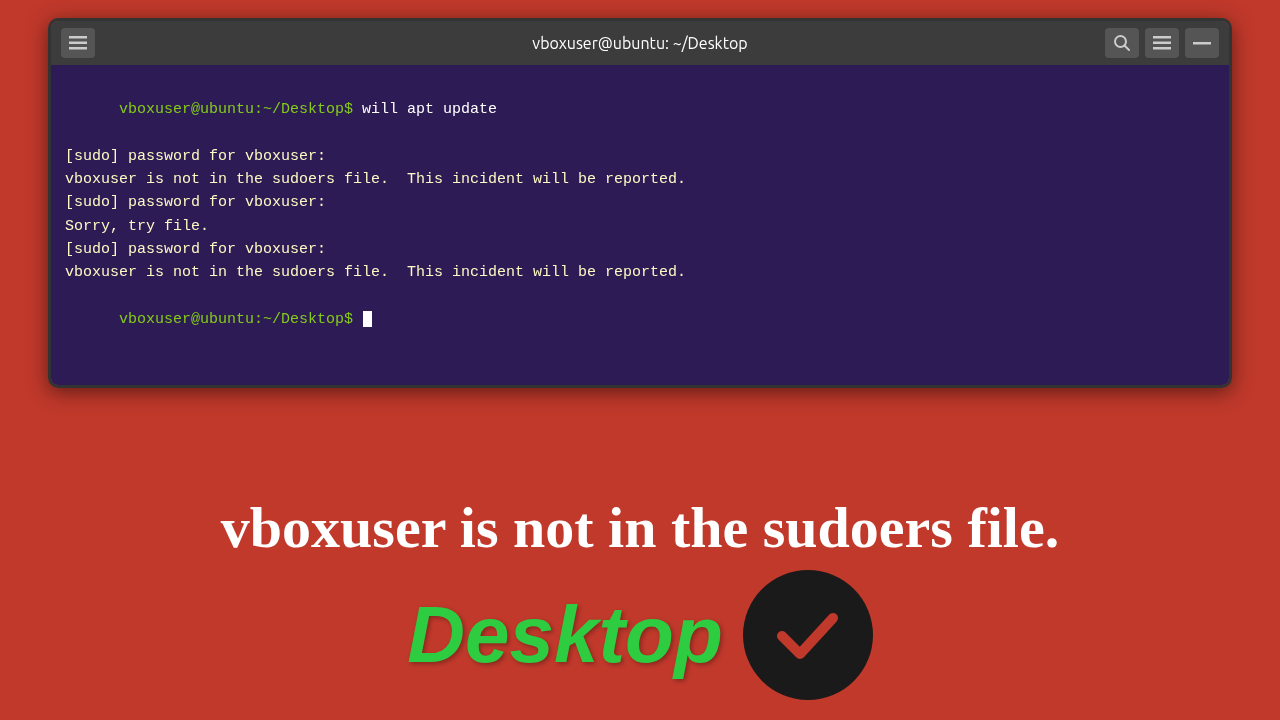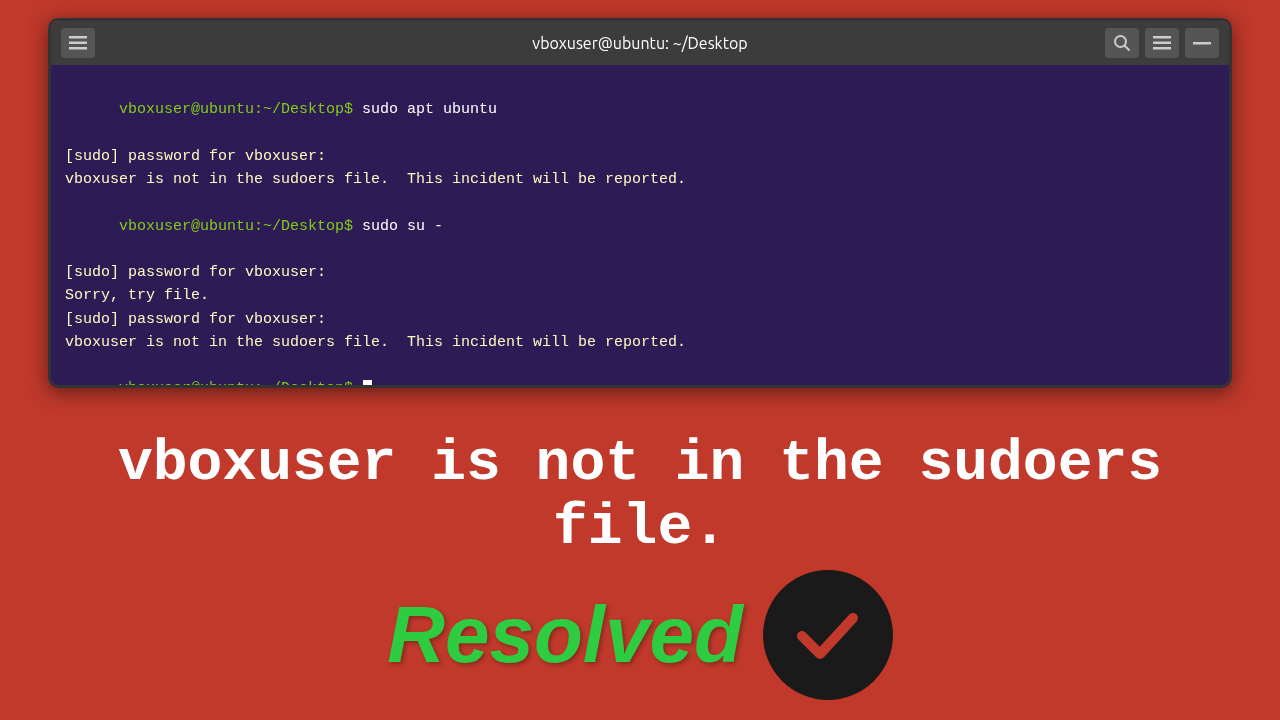--- a/index.html
+++ b/index.html
@@ -112,21 +112,21 @@
       position: absolute;
       bottom: 160px;
       left: 0;
       right: 0;
       padding: 0 40px;
       text-align: center;
     }
 
     .subtitle-main {
       color: #ffffff;
-      font-family: Liberation Mono, monospace;
+      font-family: Liberation Serif, serif;
       font-size: 58px;
       font-weight: bold;
       line-height: 1.1;
     }
 
     .resolved-area {
       position: absolute;
       bottom: 20px;
       left: 0;
       right: 0;
@@ -200,41 +200,38 @@
       </div>
       <div class="title-action-btn">
         <svg width="18" height="4" viewBox="0 0 18 4">
           <rect y="1" width="18" height="2.5" fill="#ccc"></rect>
         </svg>
       </div>
     </div>
   </div>
   <div class="terminal-body">
     <div class="terminal-line">
-      <span class="prompt">vboxuser@ubuntu:~/Desktop$&nbsp;</span><span class="command">sudo apt ubuntu</span>
+      <span class="prompt">vboxuser@ubuntu:~/Desktop$&nbsp;</span><span class="command">will apt update</span>
     </div>
     <div class="terminal-line output-normal">[sudo] password for vboxuser: </div>
     <div class="terminal-line output-normal">vboxuser is not in the sudoers file.  This incident will be reported.</div>
-    <div class="terminal-line">
-      <span class="prompt">vboxuser@ubuntu:~/Desktop$&nbsp;</span><span class="command">sudo su -</span>
-    </div>
     <div class="terminal-line output-normal">[sudo] password for vboxuser:</div>
     <div class="terminal-line output-normal">Sorry, try file.</div>
     <div class="terminal-line output-normal">[sudo] password for vboxuser:</div>
     <div class="terminal-line output-normal">vboxuser is not in the sudoers file.  This incident will be reported.</div>
     <div class="terminal-line">
       <span class="prompt">vboxuser@ubuntu:~/Desktop$&nbsp;</span><span class="cursor-blink"></span>
     </div>
   </div>
 </div>
 
 <div class="subtitle-area">
   <div class="subtitle-main">vboxuser is not in the sudoers file.</div>
 </div>
 
 <div class="resolved-area">
-  <div class="resolved-text">Resolved</div>
+  <div class="resolved-text">Desktop</div>
   <div class="checkmark-circle">
     <svg viewBox="0 0 75 75" fill="none">
       <polyline points="12,38 30,56 63,20" stroke="#c0392b" stroke-width="10" stroke-linecap="round" stroke-linejoin="round"></polyline>
     </svg>
   </div>
 </div>
 
 </body></html>

